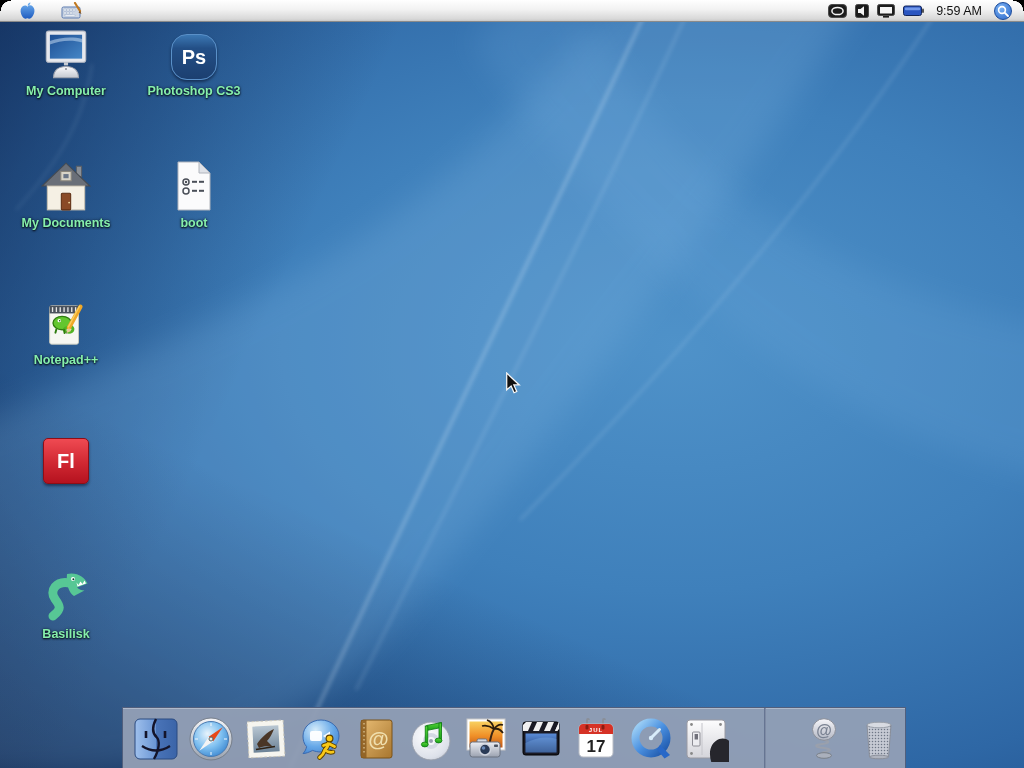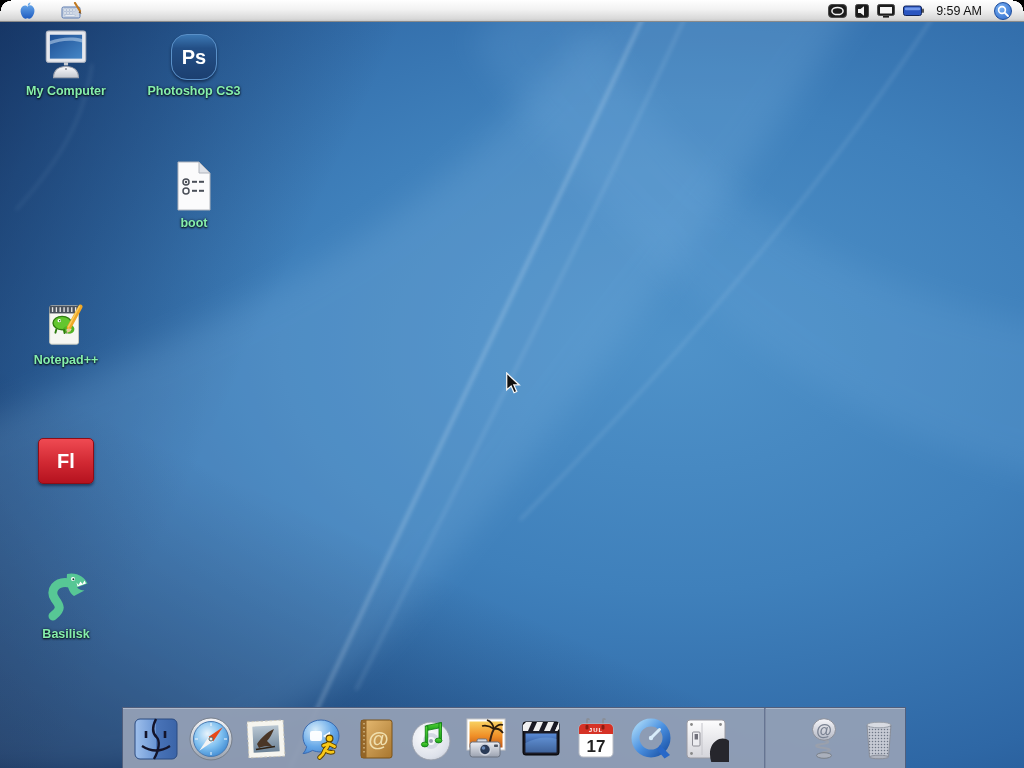--- a/index.html
+++ b/index.html
@@ -45,21 +45,21 @@
     margin-top:3px;font-size:12.5px;font-weight:700;color:#86efac;text-align:center;line-height:16px;
     text-shadow:0 1px 2px rgba(0,0,0,.95), 0 0 3px rgba(0,0,0,.6);max-width:116px;
   }
   .ps-tile{
     width:46px;height:46px;border-radius:16px;
     background:linear-gradient(180deg,#3c78b4 0%,#234f86 30%,#1c3f70 100%);
     border:1px solid #5a90c8;display:flex;align-items:center;justify-content:center;
     color:#fff;font-size:20px;font-weight:700;box-shadow:0 2px 3px rgba(0,0,20,.45);
   }
   .fl-tile{
-    width:56px;height:46px;border-radius:5px;
+    width:46px;height:46px;border-radius:5px;
     background:linear-gradient(180deg,#ef4a52 0%,#d02832 55%,#b5121f 100%);
     border:1px solid #8f0d16;display:flex;align-items:center;justify-content:center;
     color:#fff;font-size:20px;font-weight:700;box-shadow:0 2px 3px rgba(0,0,20,.45);
   }
   
   .dock{
     position:absolute;left:122px;top:707px;width:784px;height:61px;z-index:20;
     background:rgba(148,160,182,.93);
     border:1px solid rgba(70,85,115,.85);border-bottom:none;
     box-shadow:inset 0 1px 0 rgba(255,255,255,.3);
@@ -198,20 +198,34 @@
 
   <div class="dicon" style="left:132px;top:24px">
     <div class="art">
       <div class="ps-tile">
         <span>Ps</span>
       </div>
     </div>
     <div class="lbl">Photoshop CS3</div>
   </div>
 
+  <div class="dicon" style="left:4px;top:156px">
+    <div class="art">
+      <svg width="54" height="52" viewBox="0 0 52 50">
+        <rect x="36" y="6" width="5" height="10" fill="#8a8f96" stroke="#5a5f66"></rect>
+        <polygon points="3,25 26,3 49,25" fill="#6a6f78" stroke="#464b52"></polygon>
+        <rect x="8" y="25" width="36" height="23" fill="#f5f0e4" stroke="#c9c2b2"></rect>
+        <rect x="21" y="11" width="10" height="9" fill="#d8d4c8" stroke="#8a857a"></rect>
+        <rect x="23.5" y="13.5" width="5" height="4" fill="#6a7688"></rect>
+        <rect x="21.5" y="32" width="9" height="16" rx="1" fill="#8a4a26" stroke="#5e2f14"></rect>
+        <circle cx="29" cy="41" r="0.9" fill="#f0d8a0"></circle>
+      </svg>
+    </div>
+    <div class="lbl">My Documents</div>
+  </div>
 
   <div class="dicon" style="left:132px;top:156px">
     <div class="art">
       <svg width="46" height="52" viewBox="0 0 46 52">
         <path d="M7,2 L28,2 L39,13 L39,50 L7,50 Z" fill="#fbfbfc" stroke="#b0b4bc"></path>
         <path d="M28,2 L39,13 L28,13 Z" fill="#dfe2e8" stroke="#b0b4bc"></path>
         <circle cx="15" cy="22" r="3" fill="none" stroke="#4a4f58" stroke-width="1.5"></circle>
         <circle cx="15" cy="22" r="1.2" fill="#4a4f58"></circle>
         <line x1="21" y1="21.8" x2="26" y2="21.8" stroke="#4a4f58" stroke-width="2"></line>
         <line x1="28" y1="21.8" x2="33" y2="21.8" stroke="#4a4f58" stroke-width="2"></line>

